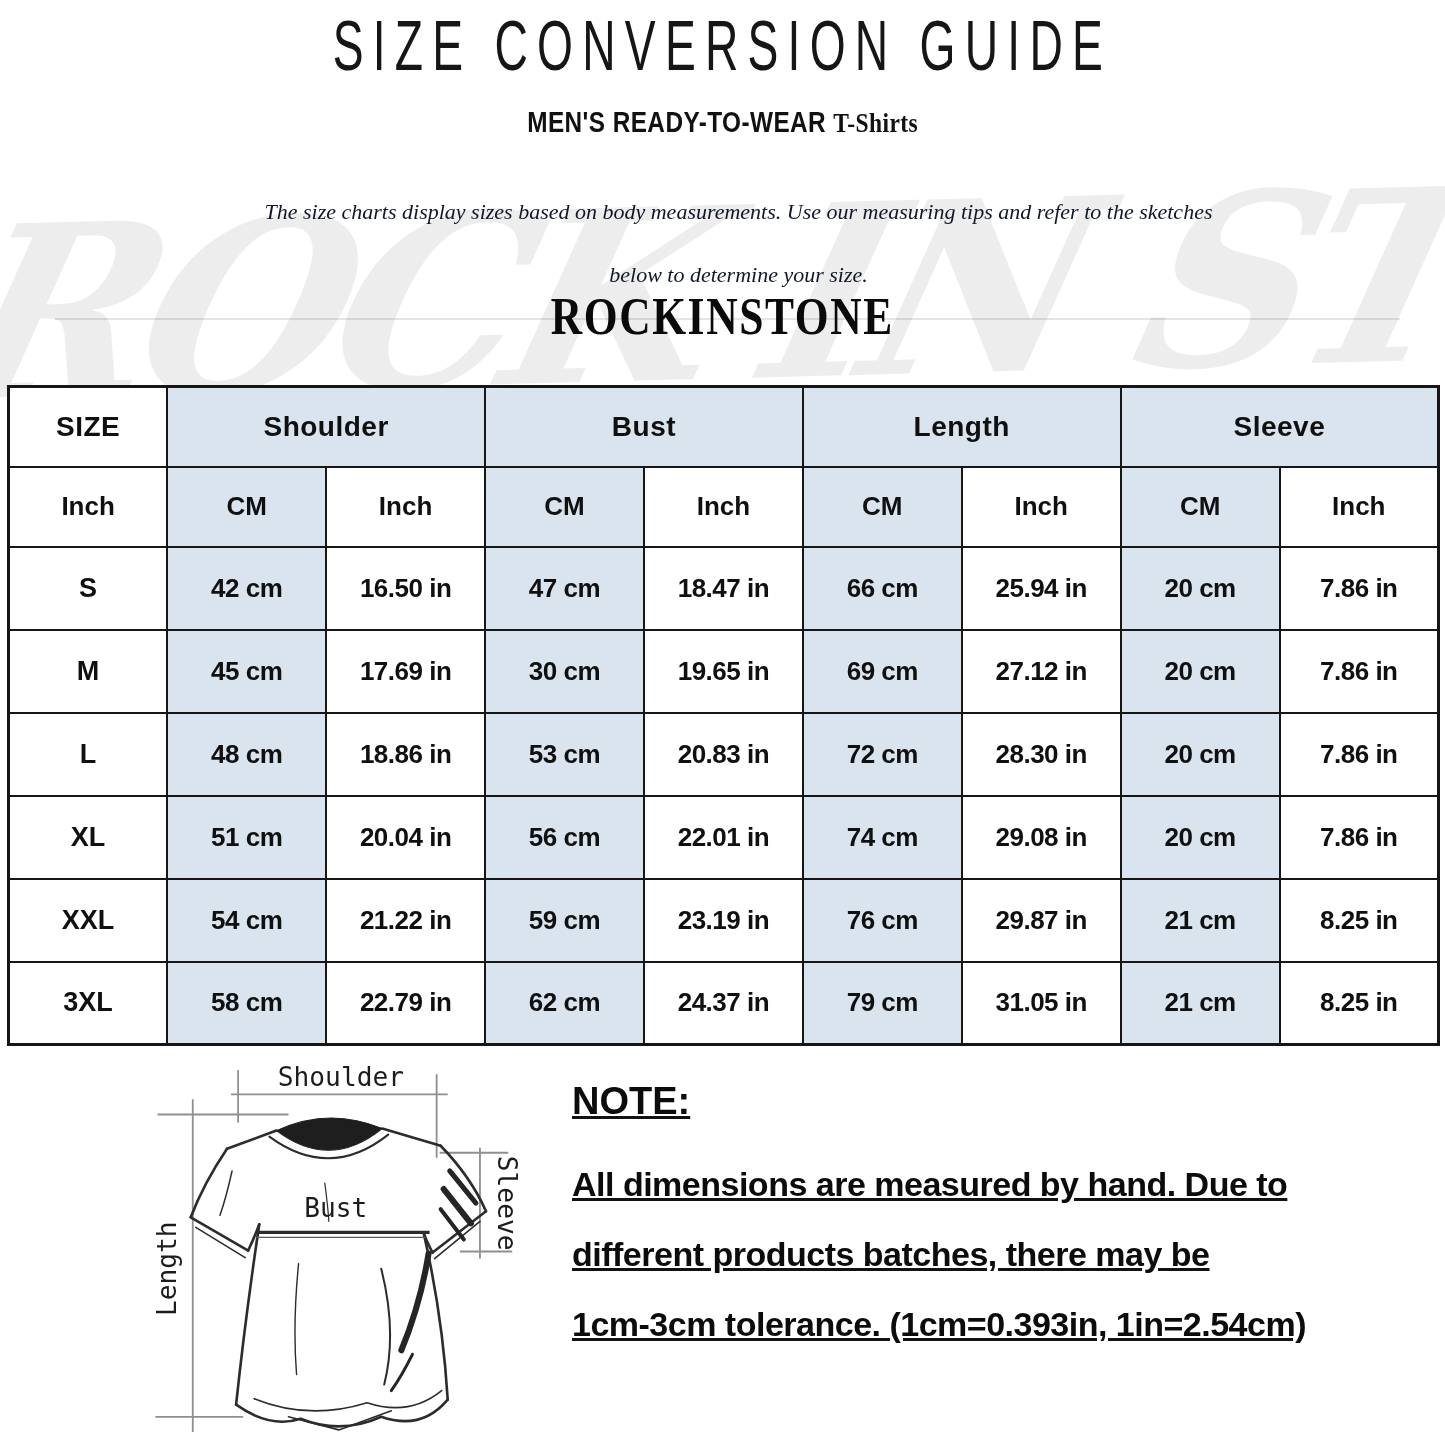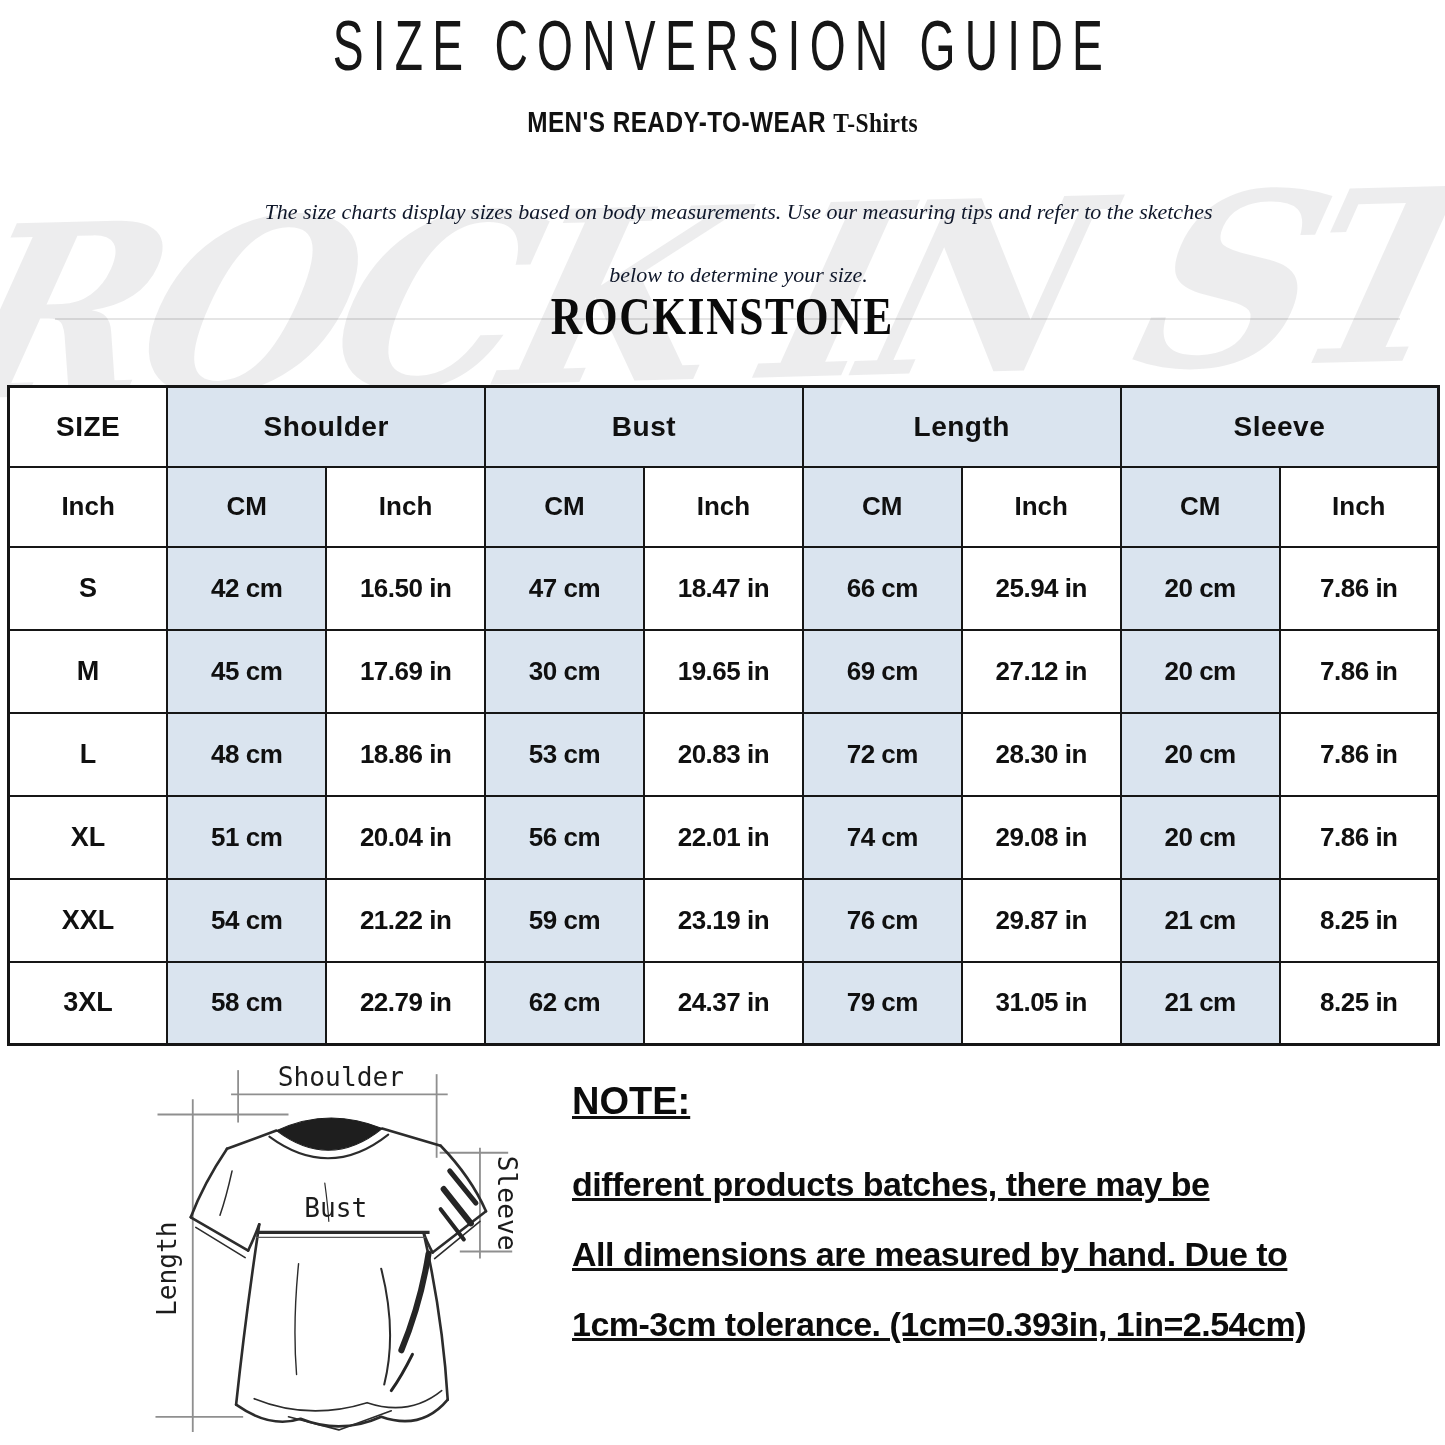--- a/index.html
+++ b/index.html
@@ -324,18 +324,18 @@
     <g font-family="DejaVu Sans Mono, monospace" font-size="26" fill="#1c1c1c">
       <text x="212" y="34" text-anchor="middle">Shoulder</text>
       <text x="207" y="164" text-anchor="middle">Bust</text>
       <text x="48" y="215" text-anchor="middle" transform="rotate(-90 48 215)">Length</text>
       <text x="368" y="150" text-anchor="middle" transform="rotate(90 368 150)">Sleeve</text>
     </g>
   </svg>
 
   <div class="note">
     <div class="note-heading">NOTE:</div>
+    <div class="note-line">All dimensions are measured by hand. Due to</div>
     <div class="note-line">different products batches, there may be</div>
-    <div class="note-line">All dimensions are measured by hand. Due to</div>
     <div class="note-line">1cm-3cm tolerance. (1cm=0.393in, 1in=2.54cm)</div>
   </div>
 
 </div>
 
 </body></html>

